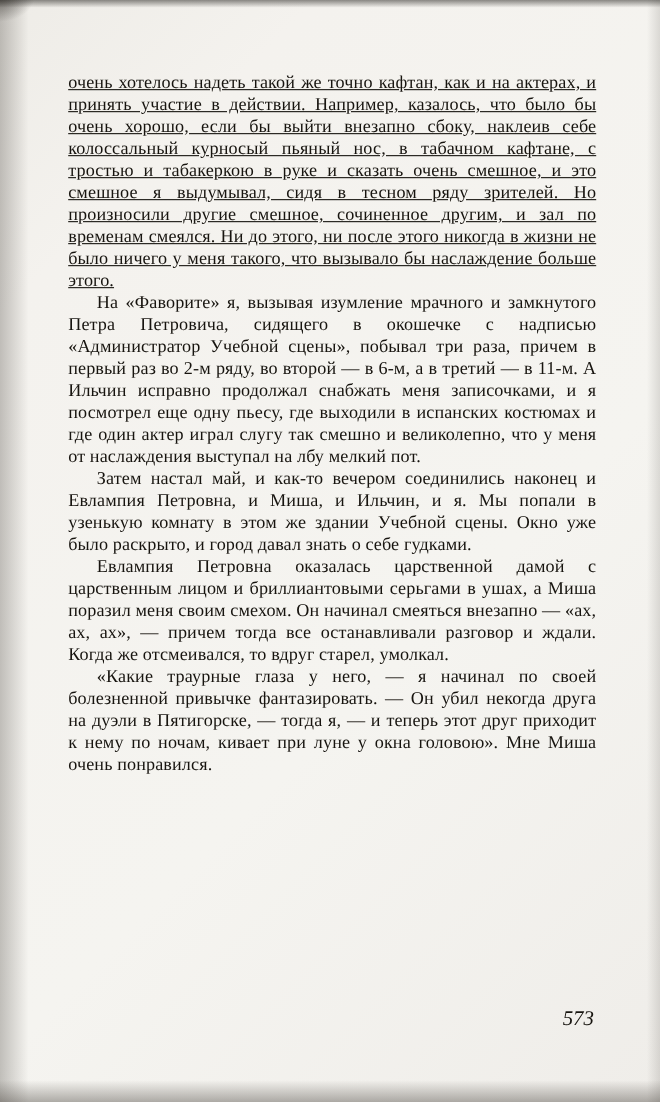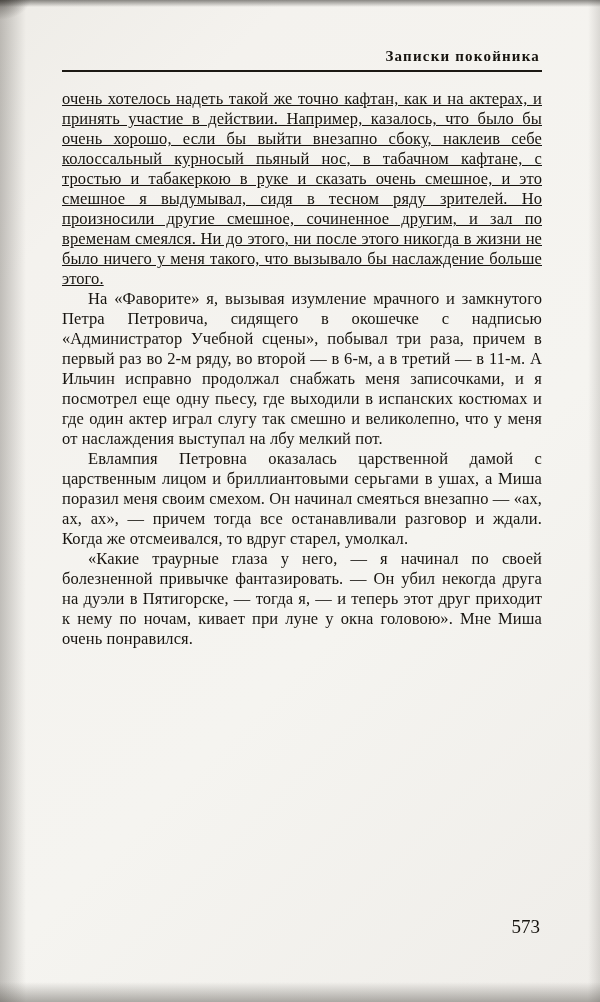--- a/index.html
+++ b/index.html
@@ -75,45 +75,43 @@
     text-indent: 26px;
   }
   .body-text p.continuation {
     text-indent: 0;
     text-decoration: underline;
   }
   .page-number {
     position: absolute;
     right: 60px;
     top: 916px;
+    font-style: italic;
     font-size: 19px;
     color: #17140f;
   }
 </style>
 </head>
 <body>
 
 <div class="scan-page">
 
   <div class="corner-smudge"></div>
   <div class="edge-top"></div>
   <div class="edge-left"></div>
   <div class="edge-right"></div>
   <div class="edge-bottom"></div>
 
   <div class="content">
 
-    <div class="running-header">
-      <span class="header-title">Записки покойника</span>
-      <div class="header-rule"></div>
-    </div>
 
     <div class="body-text">
       <p class="continuation">очень хотелось надеть такой же точно кафтан, как и на актерах, и принять участие в действии. Например, казалось, что было бы очень хорошо, если бы выйти внезапно сбоку, наклеив себе колоссальный курносый пьяный нос, в табачном кафтане, с тростью и табакеркою в руке и сказать очень смешное, и это смешное я выдумывал, сидя в тесном ряду зрителей. Но произносили другие смешное, сочиненное другим, и зал по временам смеялся. Ни до этого, ни после этого никогда в жизни не было ничего у меня такого, что вызывало бы наслаждение больше этого.</p>
       <p>На «Фаворите» я, вызывая изумление мрачного и замкнутого Петра Петровича, сидящего в окошечке с надписью «Администратор Учебной сцены», побывал три раза, причем в первый раз во 2-м ряду, во второй — в 6-м, а в третий — в 11-м. А Ильчин исправно продолжал снабжать меня записочками, и я посмотрел еще одну пьесу, где выходили в испанских костюмах и где один актер играл слугу так смешно и великолепно, что у меня от наслаждения выступал на лбу мелкий пот.</p>
+      <p>Затем настал май, и как-то вечером соединились наконец и Евлампия Петровна, и Миша, и Ильчин, и я. Мы попали в узенькую комнату в этом же здании Учебной сцены. Окно уже было раскрыто, и город давал знать о себе гудками.</p>
       <p>Евлампия Петровна оказалась царственной дамой с царственным лицом и бриллиантовыми серьгами в ушах, а Миша поразил меня своим смехом. Он начинал смеяться внезапно — «ах, ах, ах», — причем тогда все останавливали разговор и ждали. Когда же отсмеивался, то вдруг старел, умолкал.</p>
       <p>«Какие траурные глаза у него, — я начинал по своей болезненной привычке фантазировать. — Он убил некогда друга на дуэли в Пятигорске, — тогда я, — и теперь этот друг приходит к нему по ночам, кивает при луне у окна головою». Мне Миша очень понравился.</p>
     </div>
 
   </div>
 
   <div class="page-number">573</div>
 
 </div>
 

